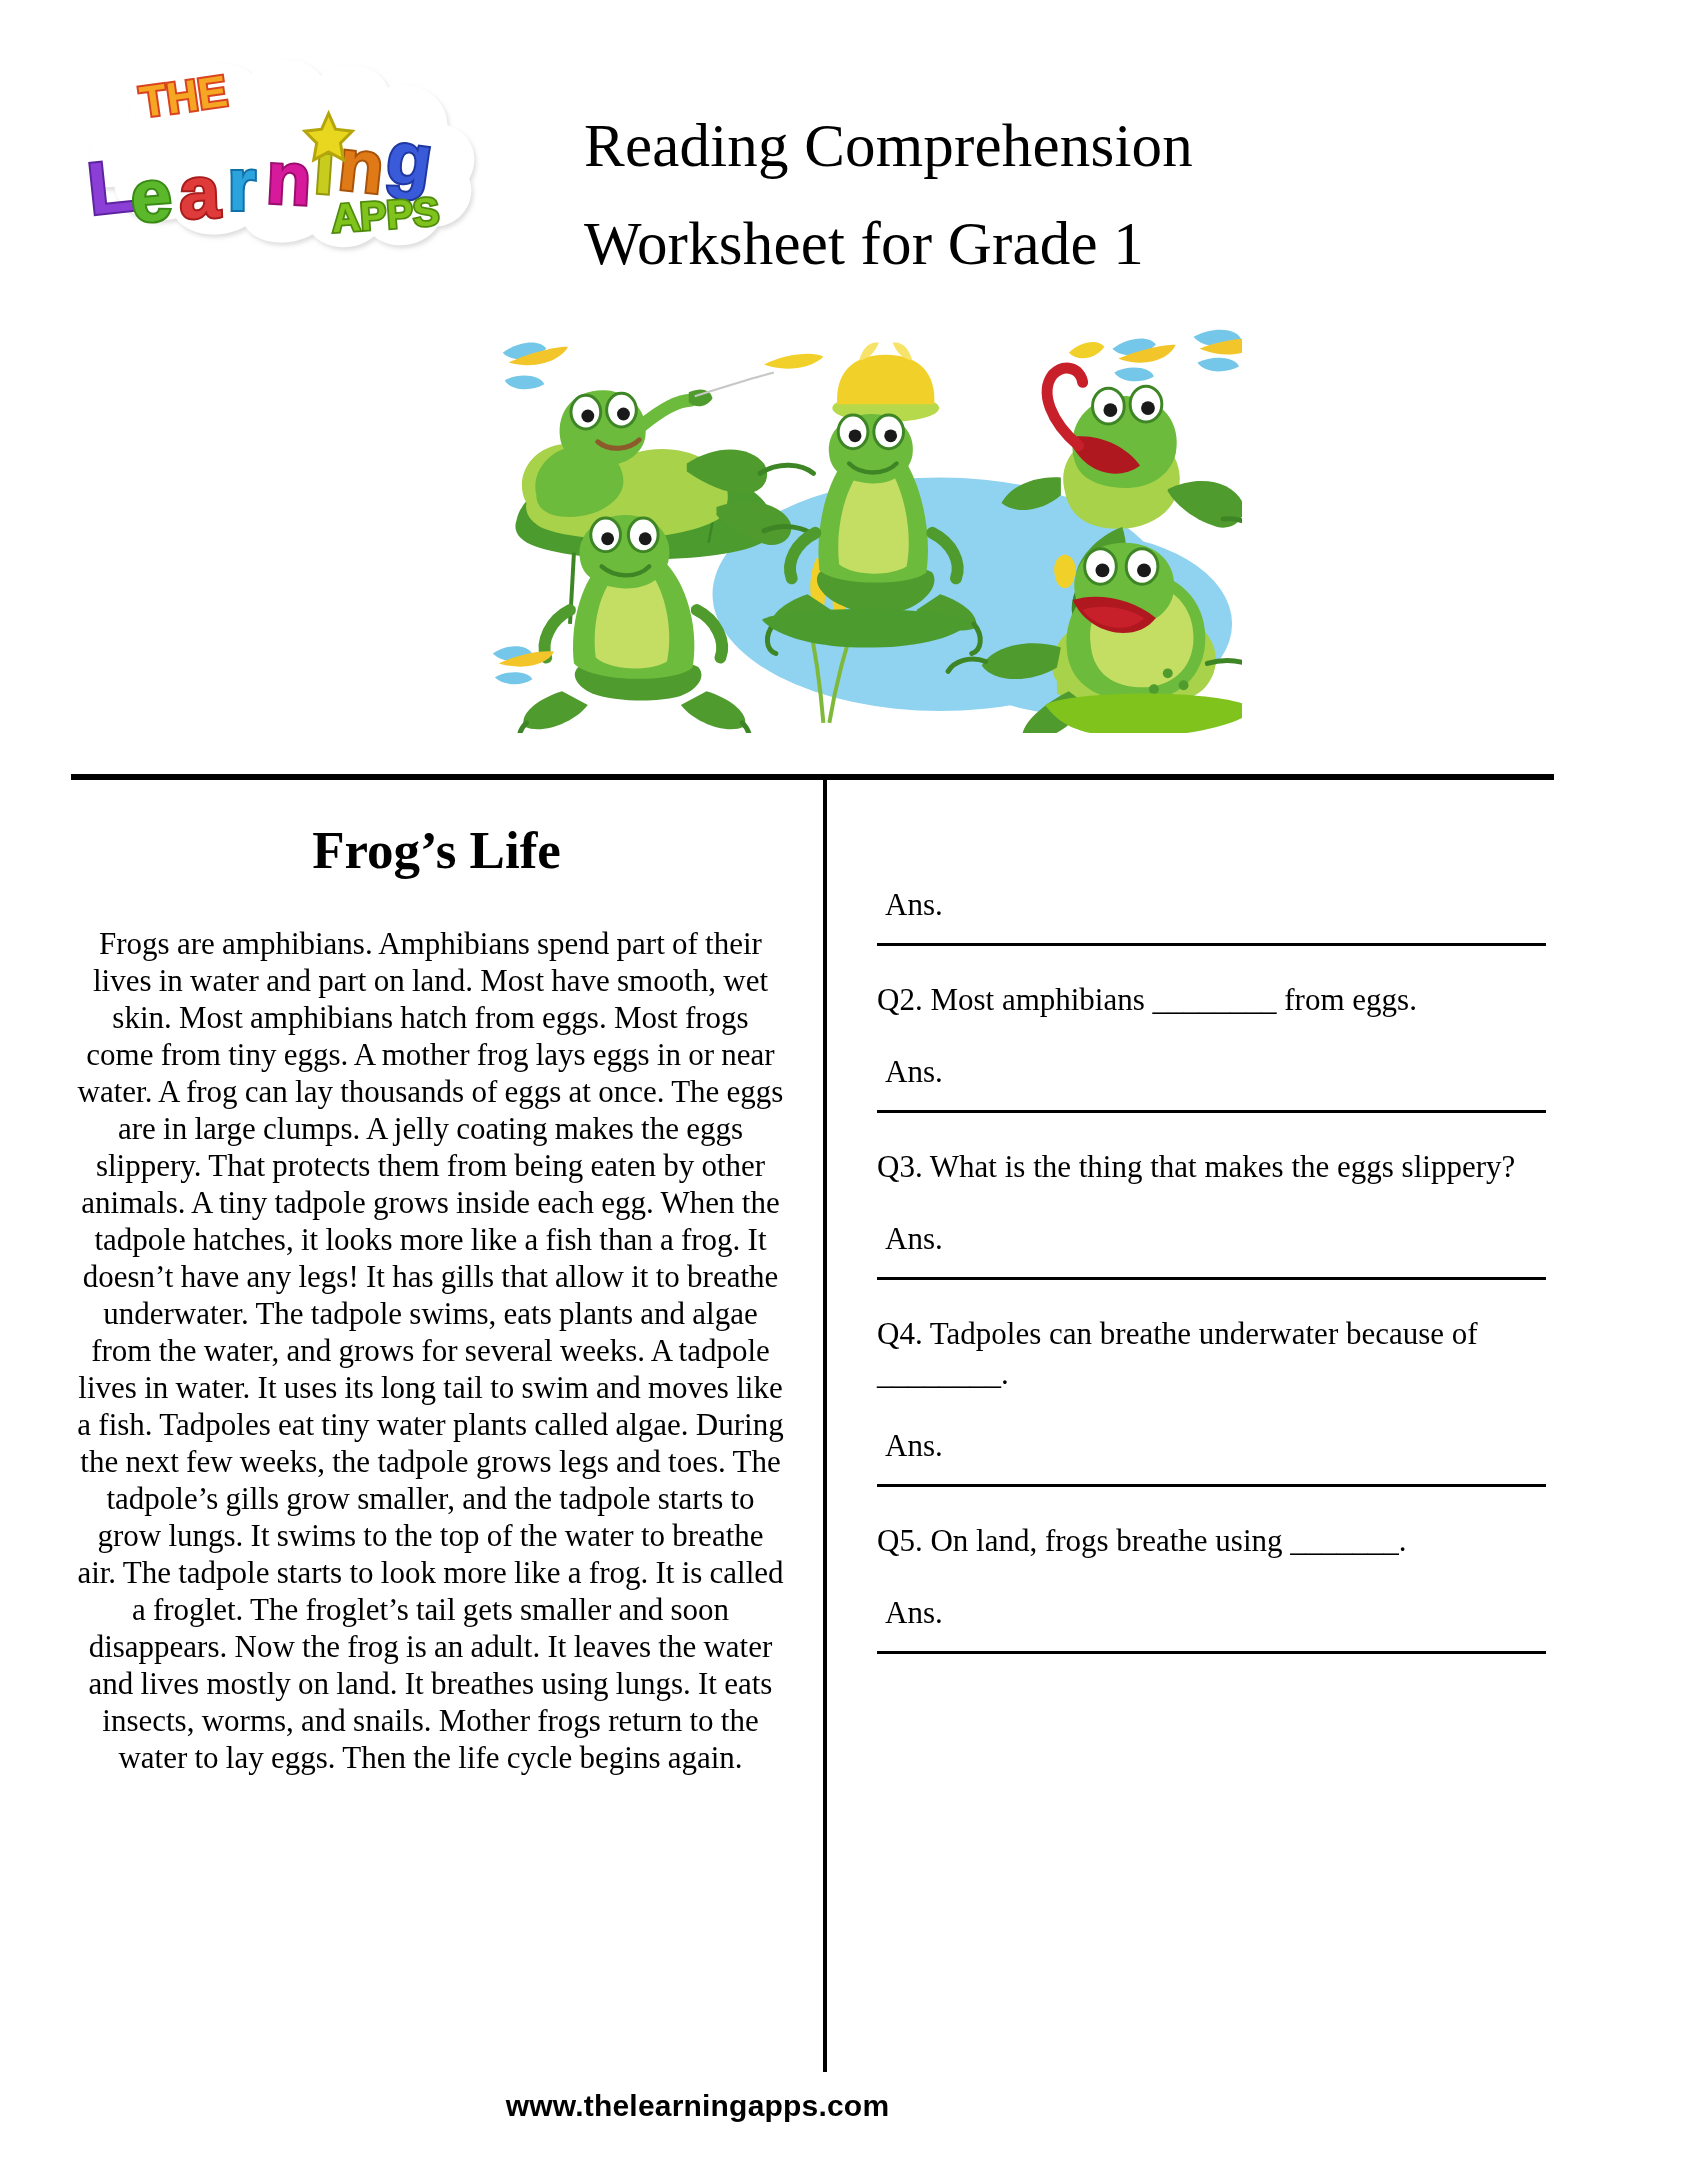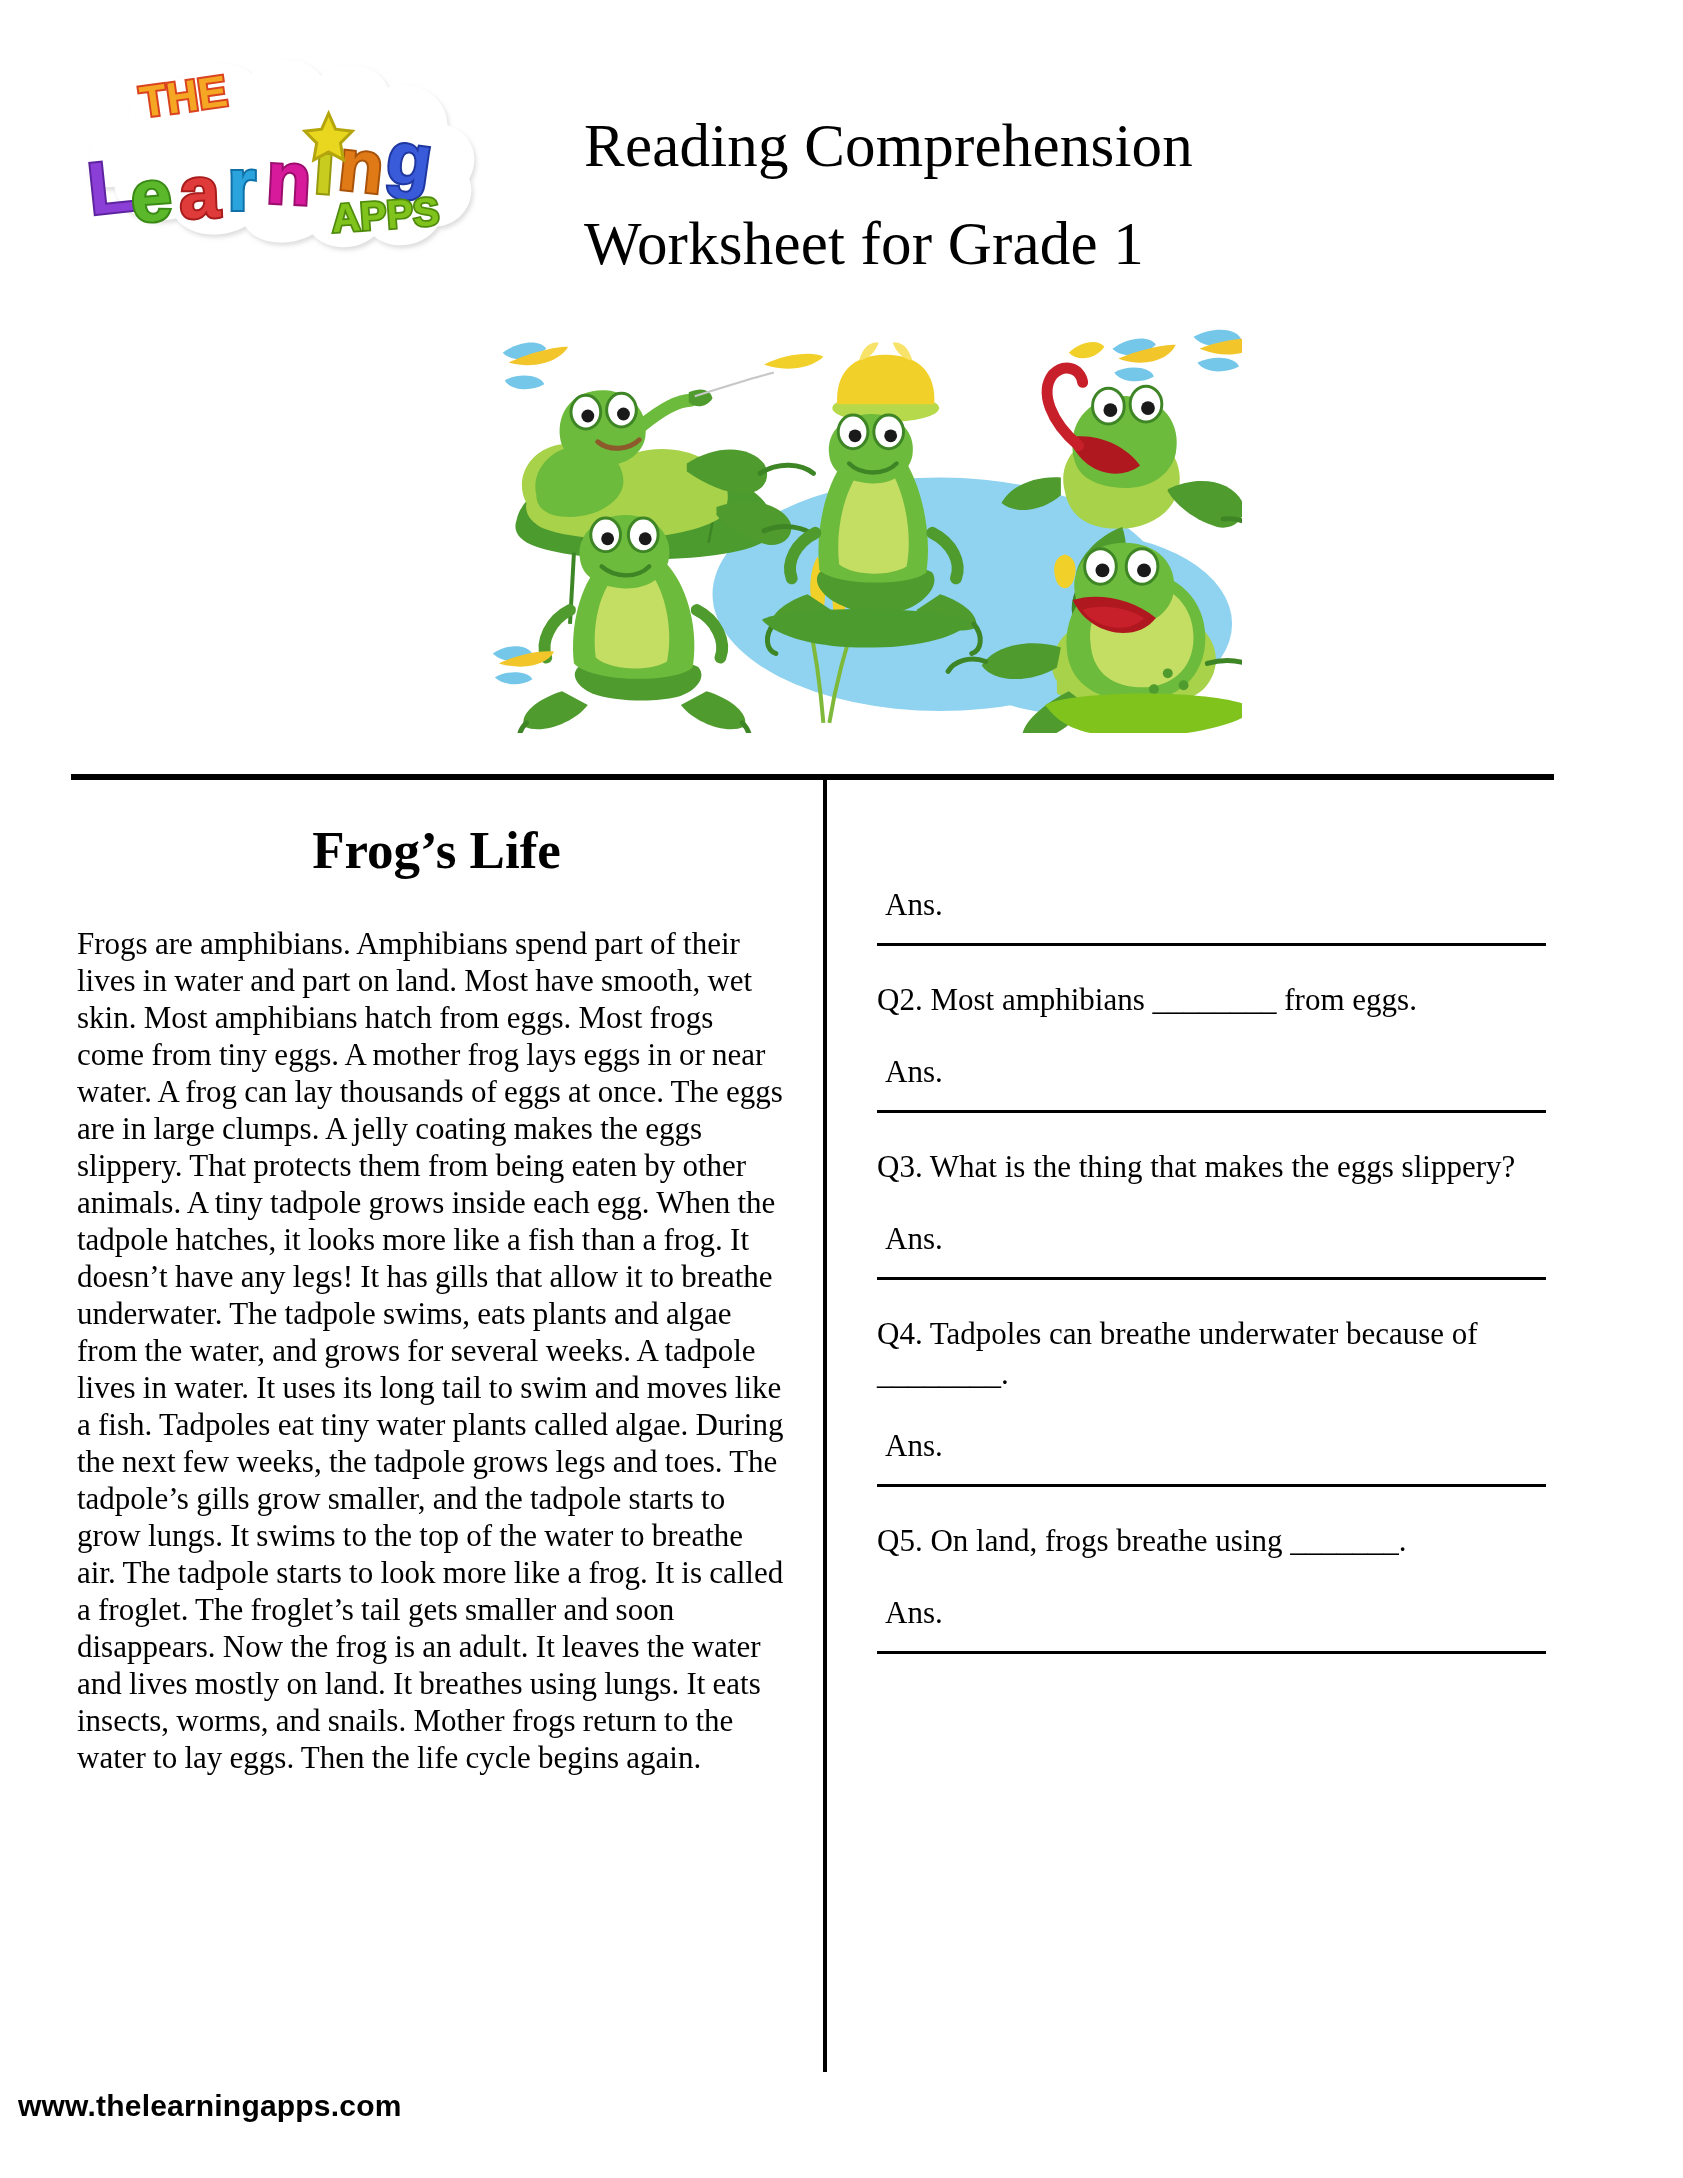--- a/index.html
+++ b/index.html
@@ -92,21 +92,21 @@
     font-size: 53px;
     line-height: 73px;
     text-align: center;
     margin: 22px 0 12px 0;
     padding-left: 10px;
   }
   .article-body {
     font-family: "Liberation Serif", serif;
     font-size: 31px;
     line-height: 37px;
-    text-align: left;
+    text-align: center;
     margin-top: 38px;
     padding: 0 4px 0 2px;
     word-spacing: -0.5px;
   }
 
   
   .col-right {
     position: absolute;
     left: 877px;
     top: 853px;
@@ -128,24 +128,24 @@
   .ans-rule {
     margin-top: 18px;
     width: 669px;
     height: 0;
     border-bottom: 3px solid #000;
   }
 
   
   .footer {
     position: absolute;
-    left: 18px;
+    left: 0;
     top: 2089px;
     width: 1395px;
-    text-align: left;
+    text-align: center;
   }
   .footer-text {
     font-family: "Liberation Sans", sans-serif;
     font-weight: bold;
     font-size: 30px;
     letter-spacing: 0.2px;
     color: #000;
   }
 </style>
 </head>

